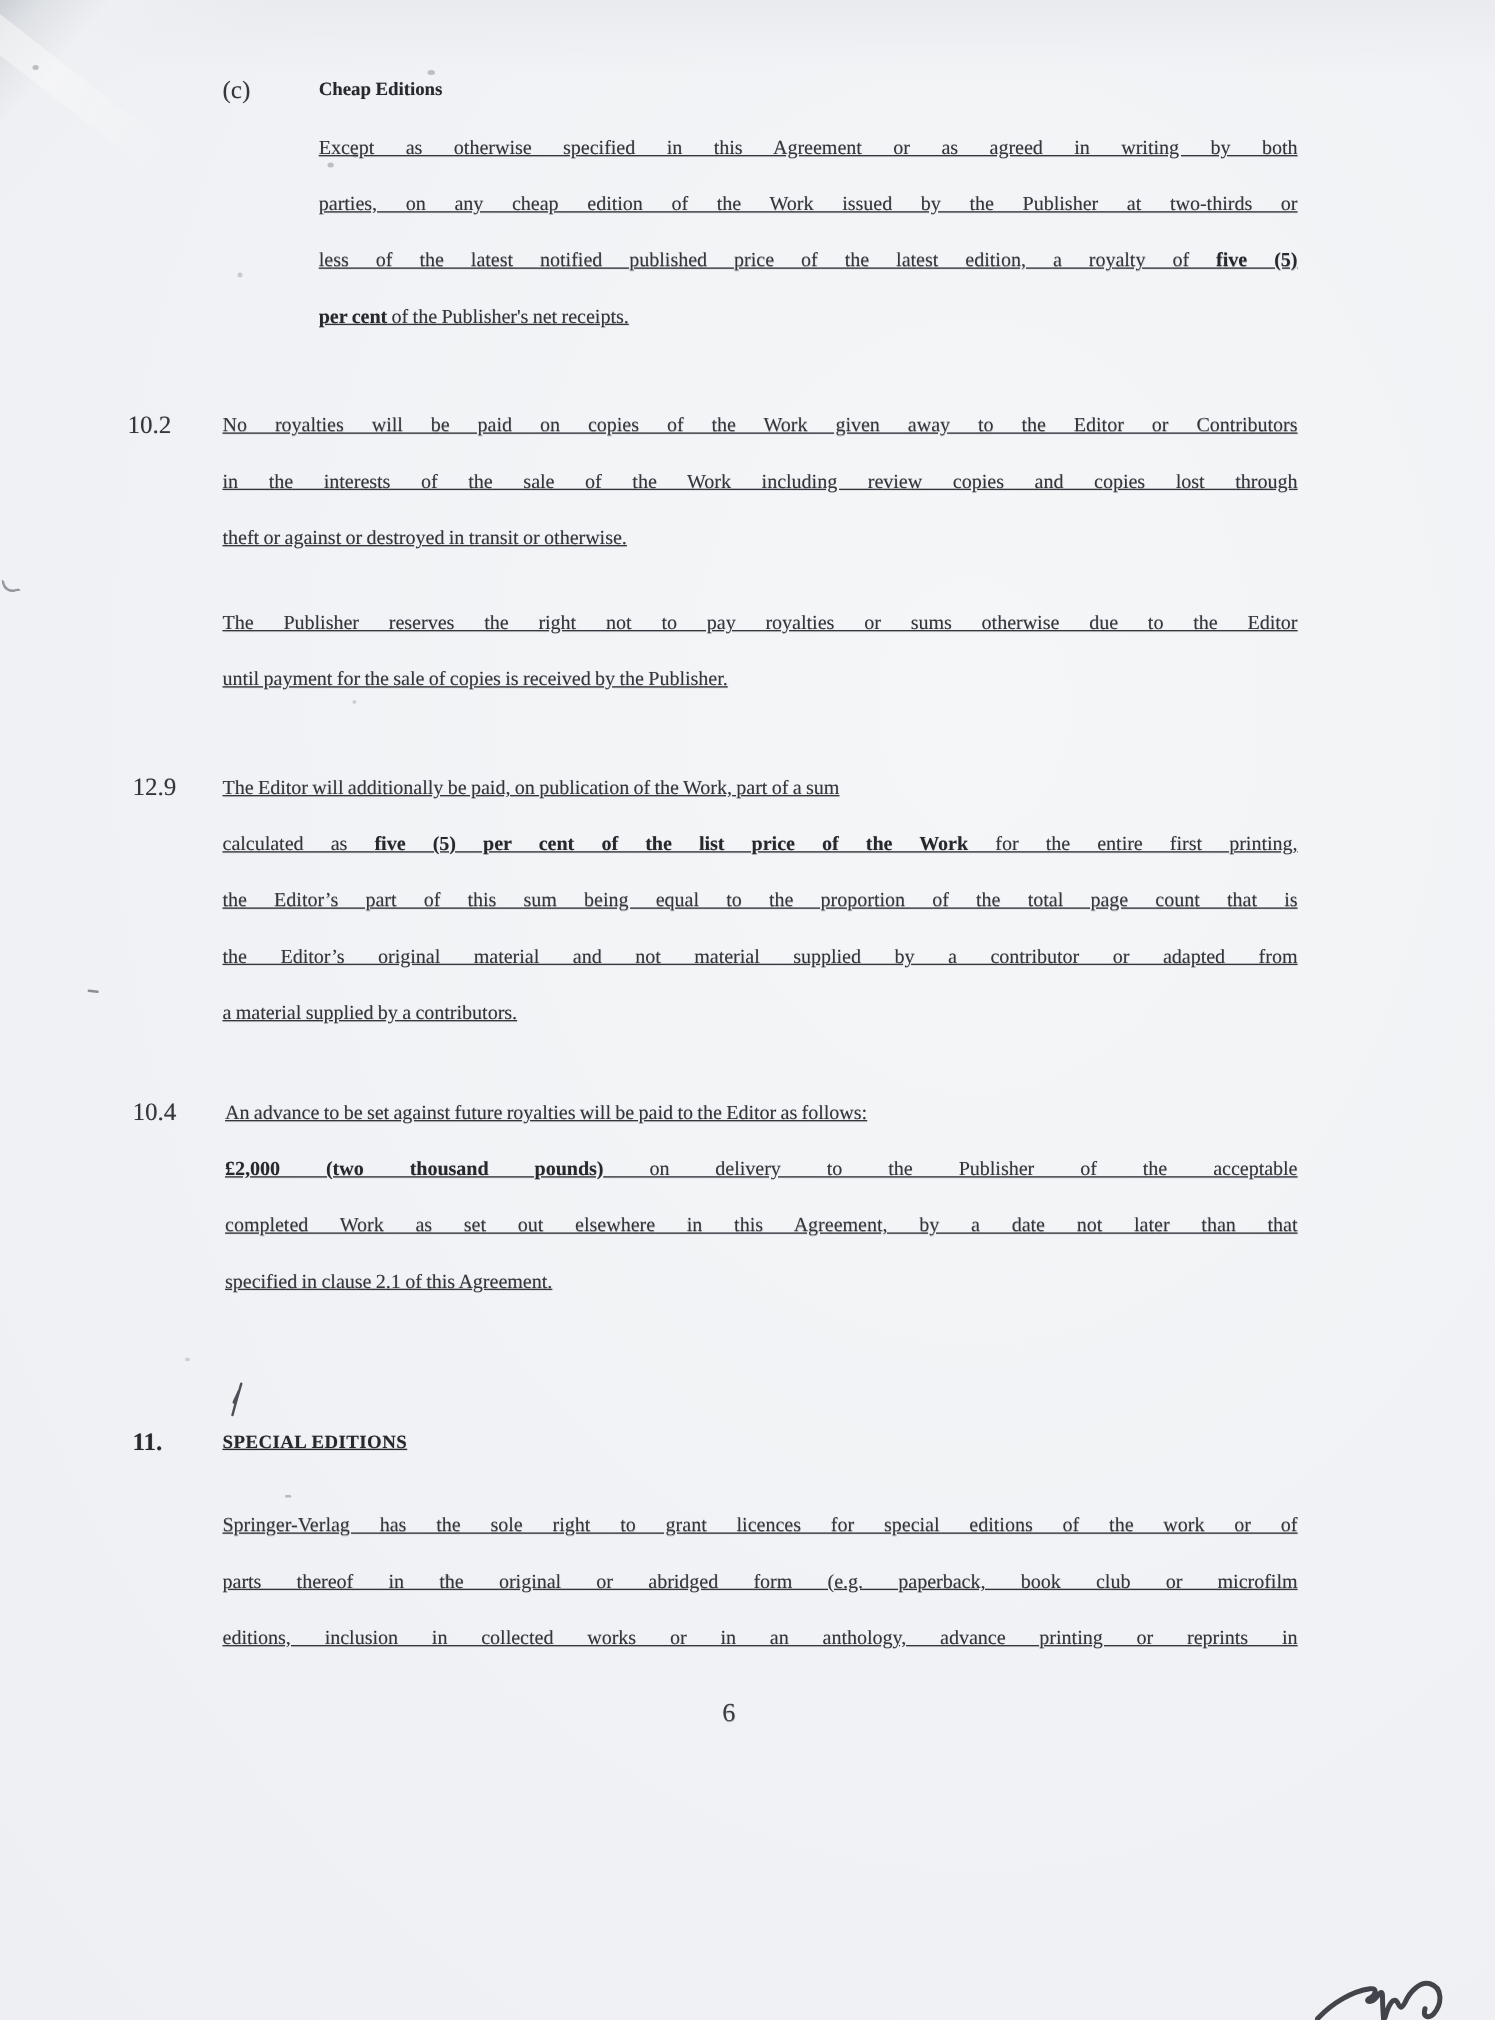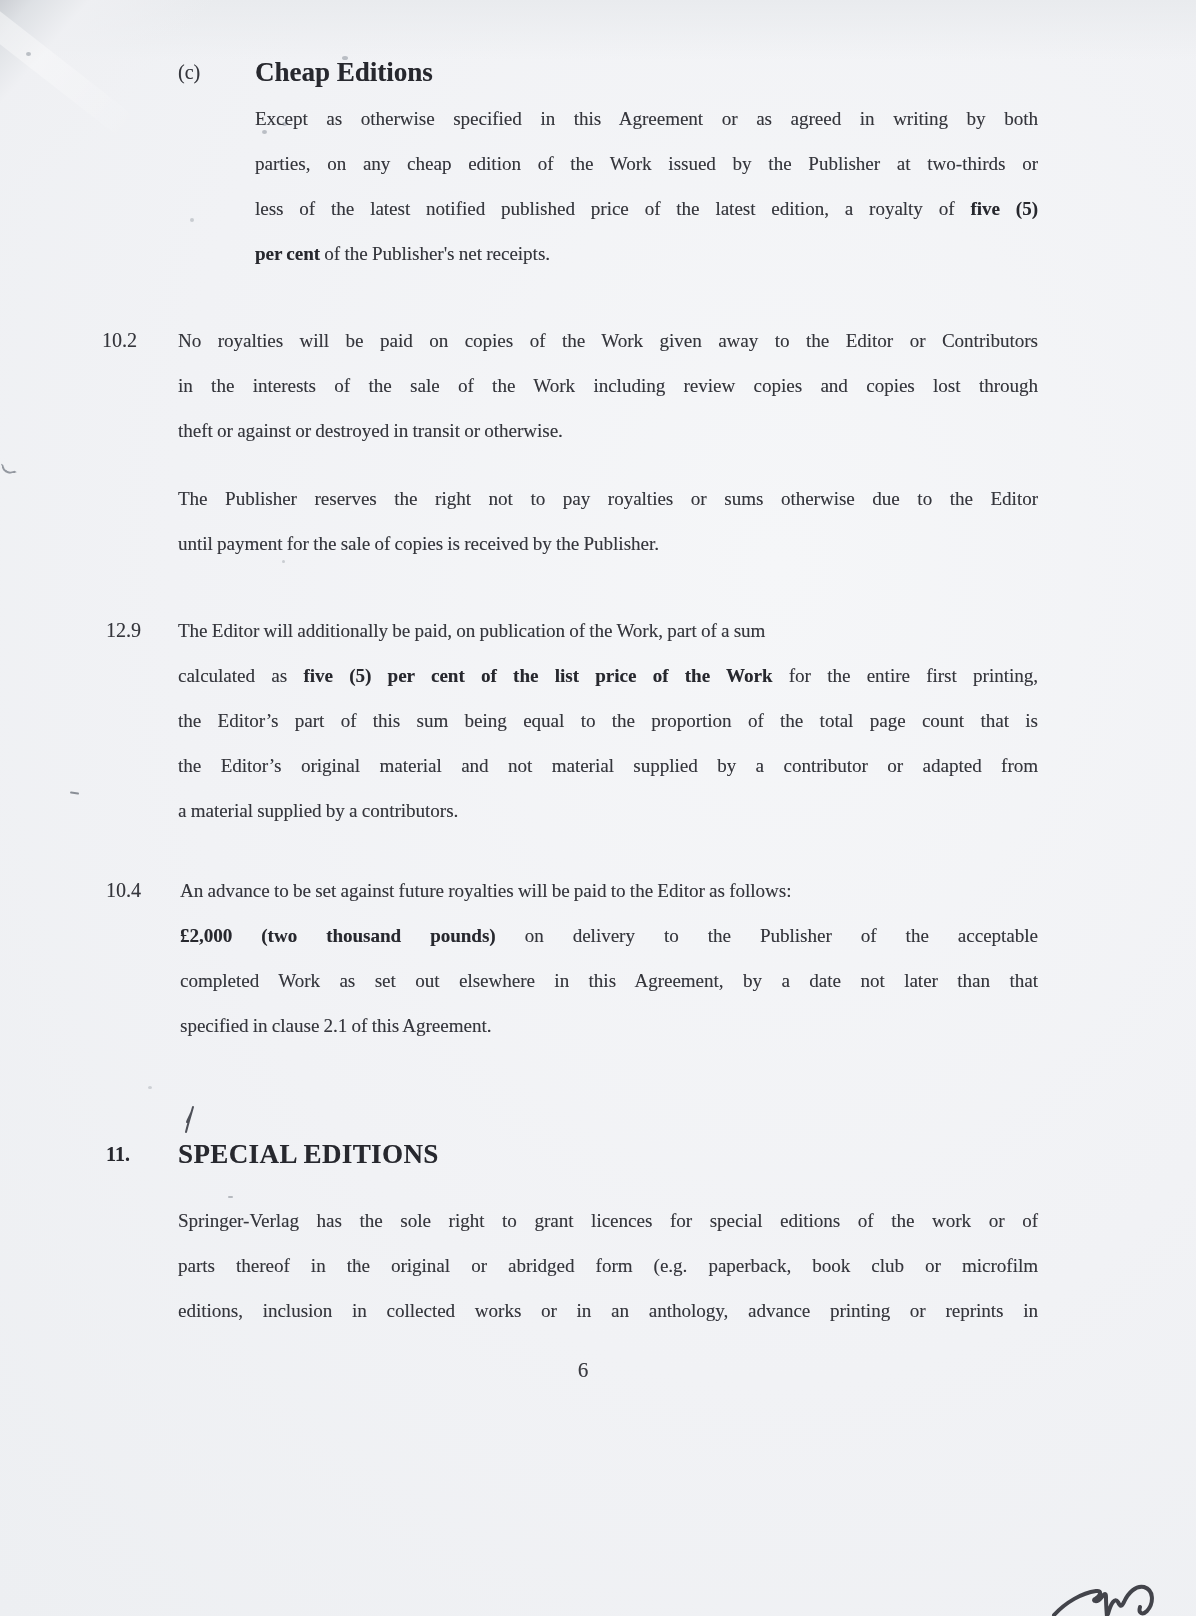--- a/index.html
+++ b/index.html
@@ -33,35 +33,36 @@
     position:absolute;width:10px;height:8px;border:2px solid #7d838c;
     border-color:transparent transparent #7d838c #7d838c;border-radius:0 0 0 9px;
     transform:rotate(-12deg);opacity:.8;
   }
   .dash-mark{position:absolute;width:9px;height:2.4px;background:#6f757e;border-radius:2px;opacity:.8;}
 
   
   .abs{position:absolute;}
   .line{
     display:block;white-space:nowrap;
-    font-size:19px;line-height:45px;
+    font-size:16px;line-height:45px;
     text-shadow:0.2px 0.2px 0.6px rgba(45,46,54,.38);
     word-spacing:-0.5px;
+    text-decoration:underline;
   }
   .j{text-align:justify;text-align-last:justify;}
   b,.bold{font-weight:bold;color:#27282e;}
   .clause-label{
     position:absolute;font-size:20px;line-height:45px;
     text-shadow:0.2px 0.2px 0.6px rgba(45,46,54,.38);
   }
   .head{
-    font-weight:bold;color:#27282e;font-size:27px;line-height:45px;
+    font-weight:bold;color:#27282e;font-size:15px;line-height:45px;
     margin:0;display:inline;text-shadow:0.2px 0.2px 0.6px rgba(45,46,54,.4);
   }
-  .caps-head{letter-spacing:.4px;}
+  .caps-head{letter-spacing:.4px;text-decoration:underline;}
   .pagenum{
     position:absolute;top:1358px;left:0;width:1166px;text-align:center;
     font-size:21px;color:#3a3b41;text-shadow:0.2px 0.2px 0.6px rgba(45,46,54,.38);
   }
   .tick{position:absolute;top:1104px;left:182px;width:14px;height:30px;}
   .signature{position:absolute;top:1570px;left:1048px;width:126px;height:60px;}
 </style>
 </head>
 <body>
 

